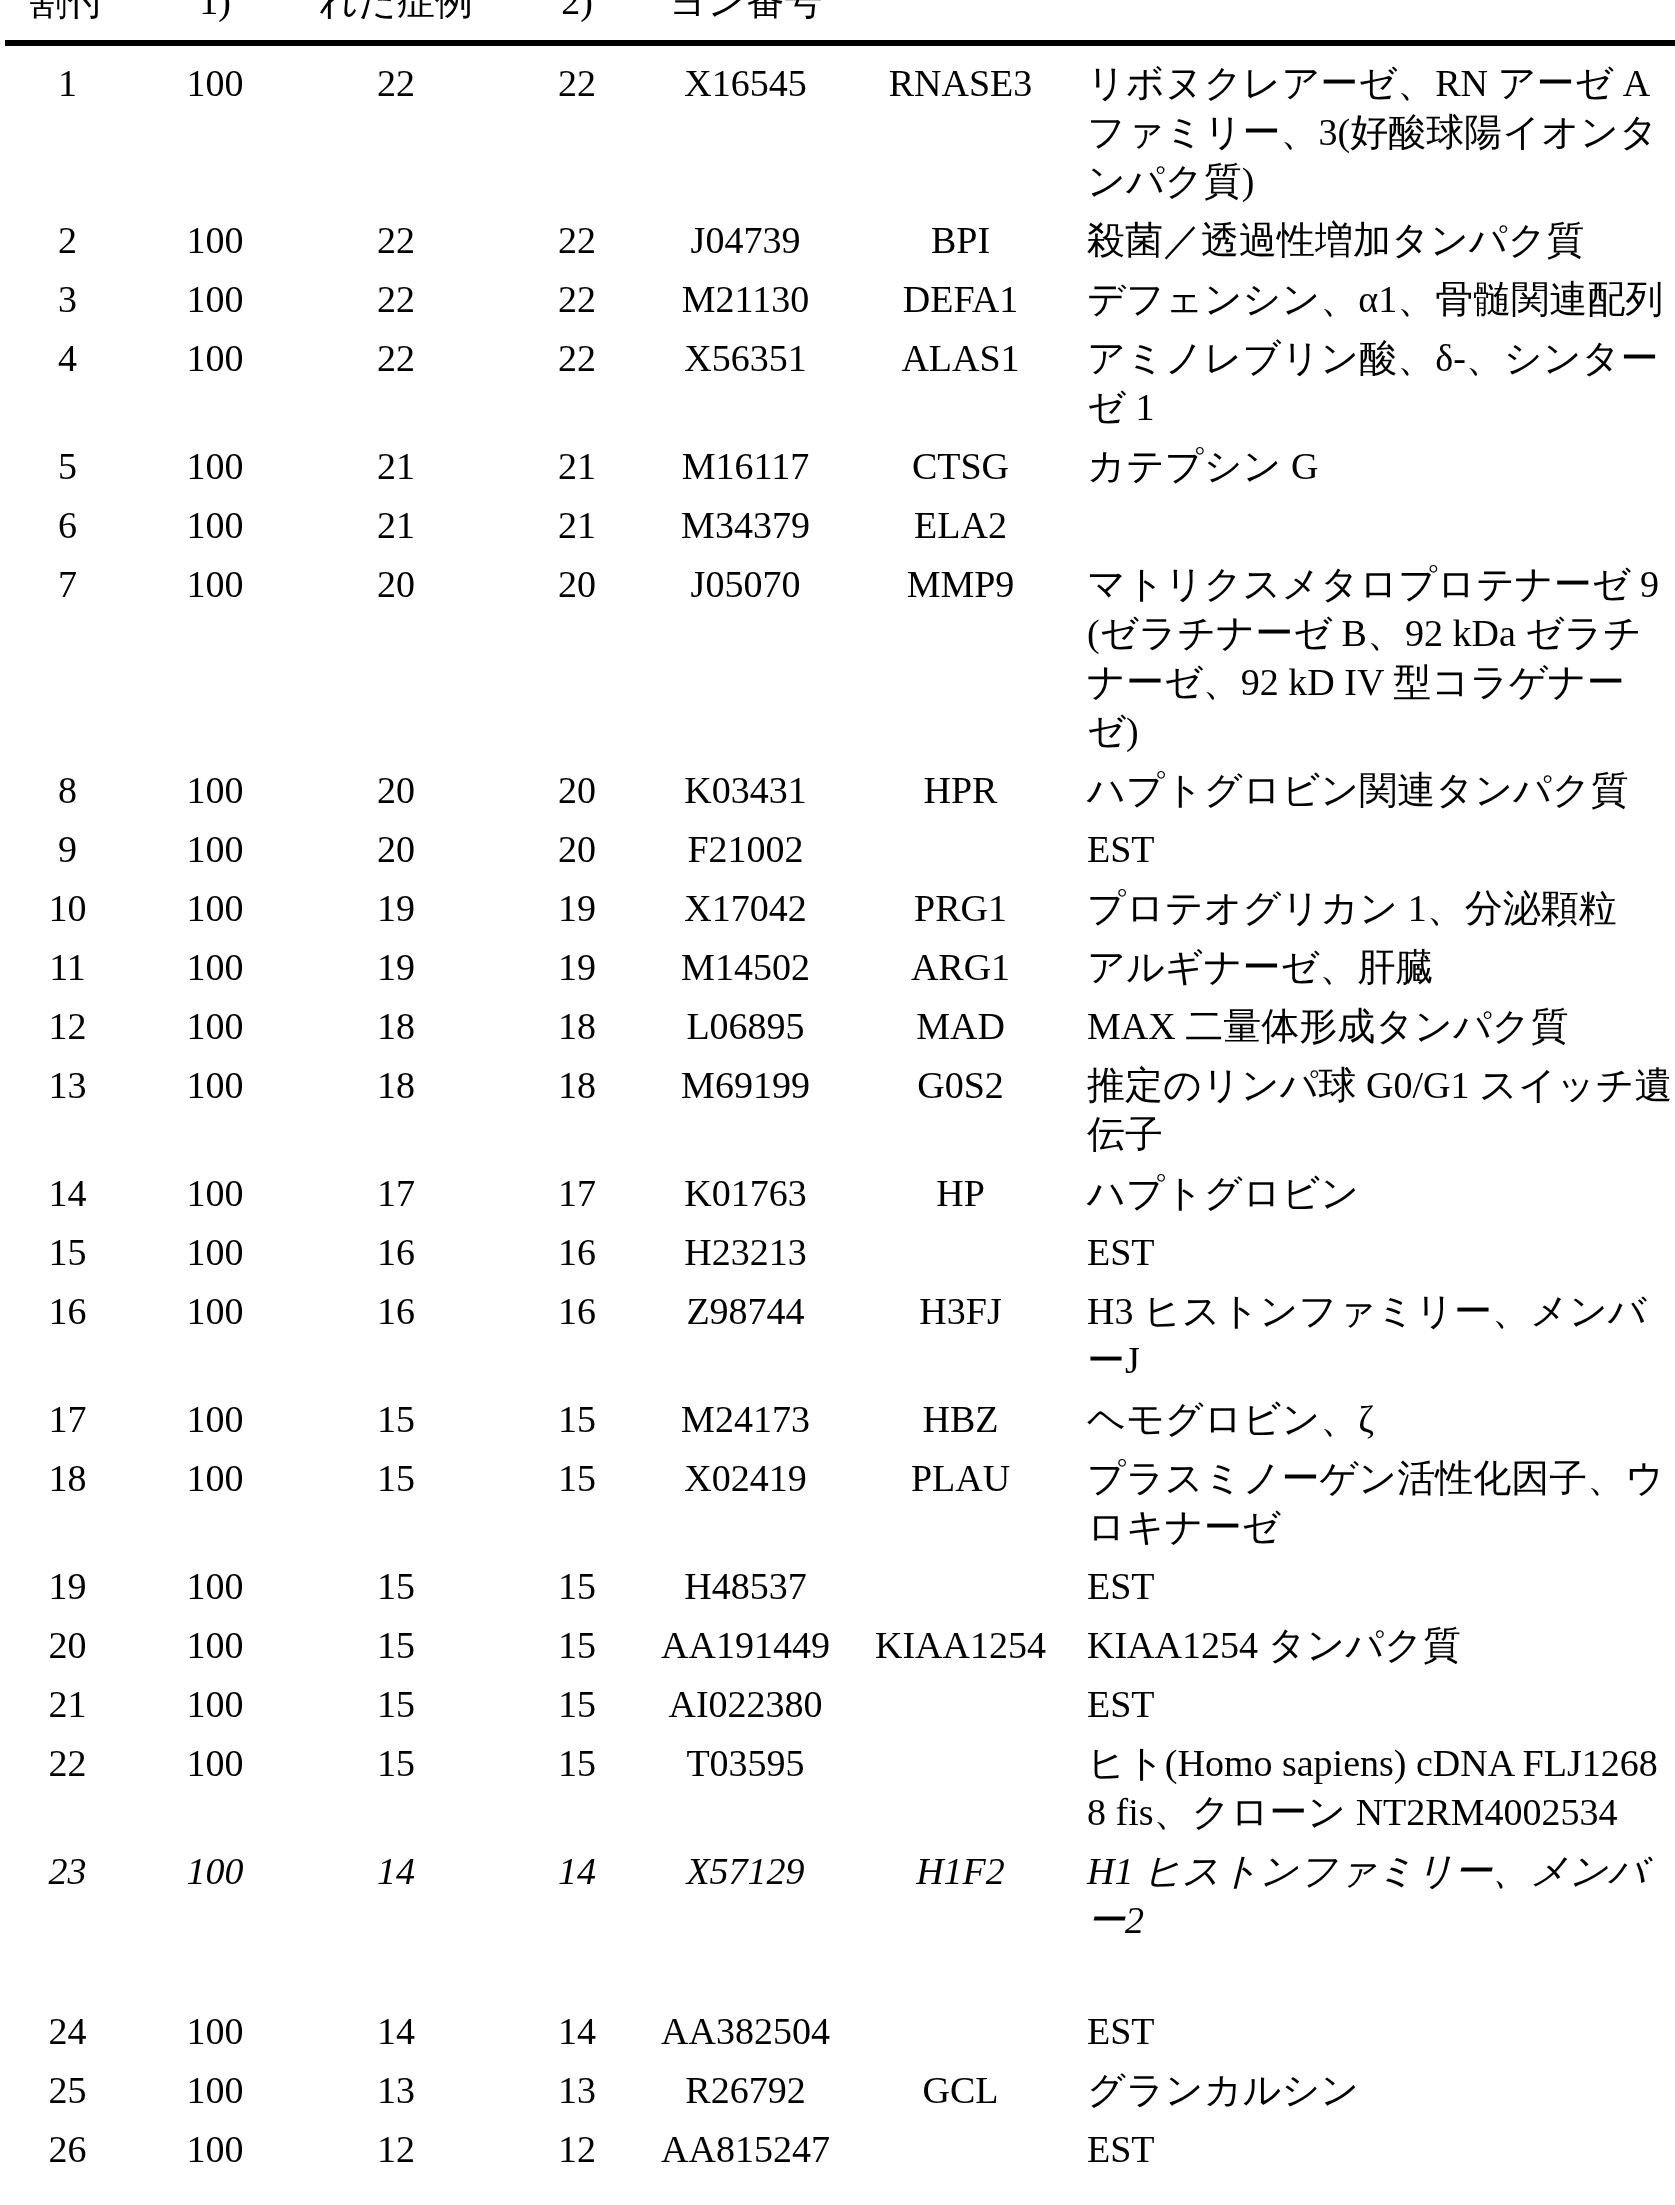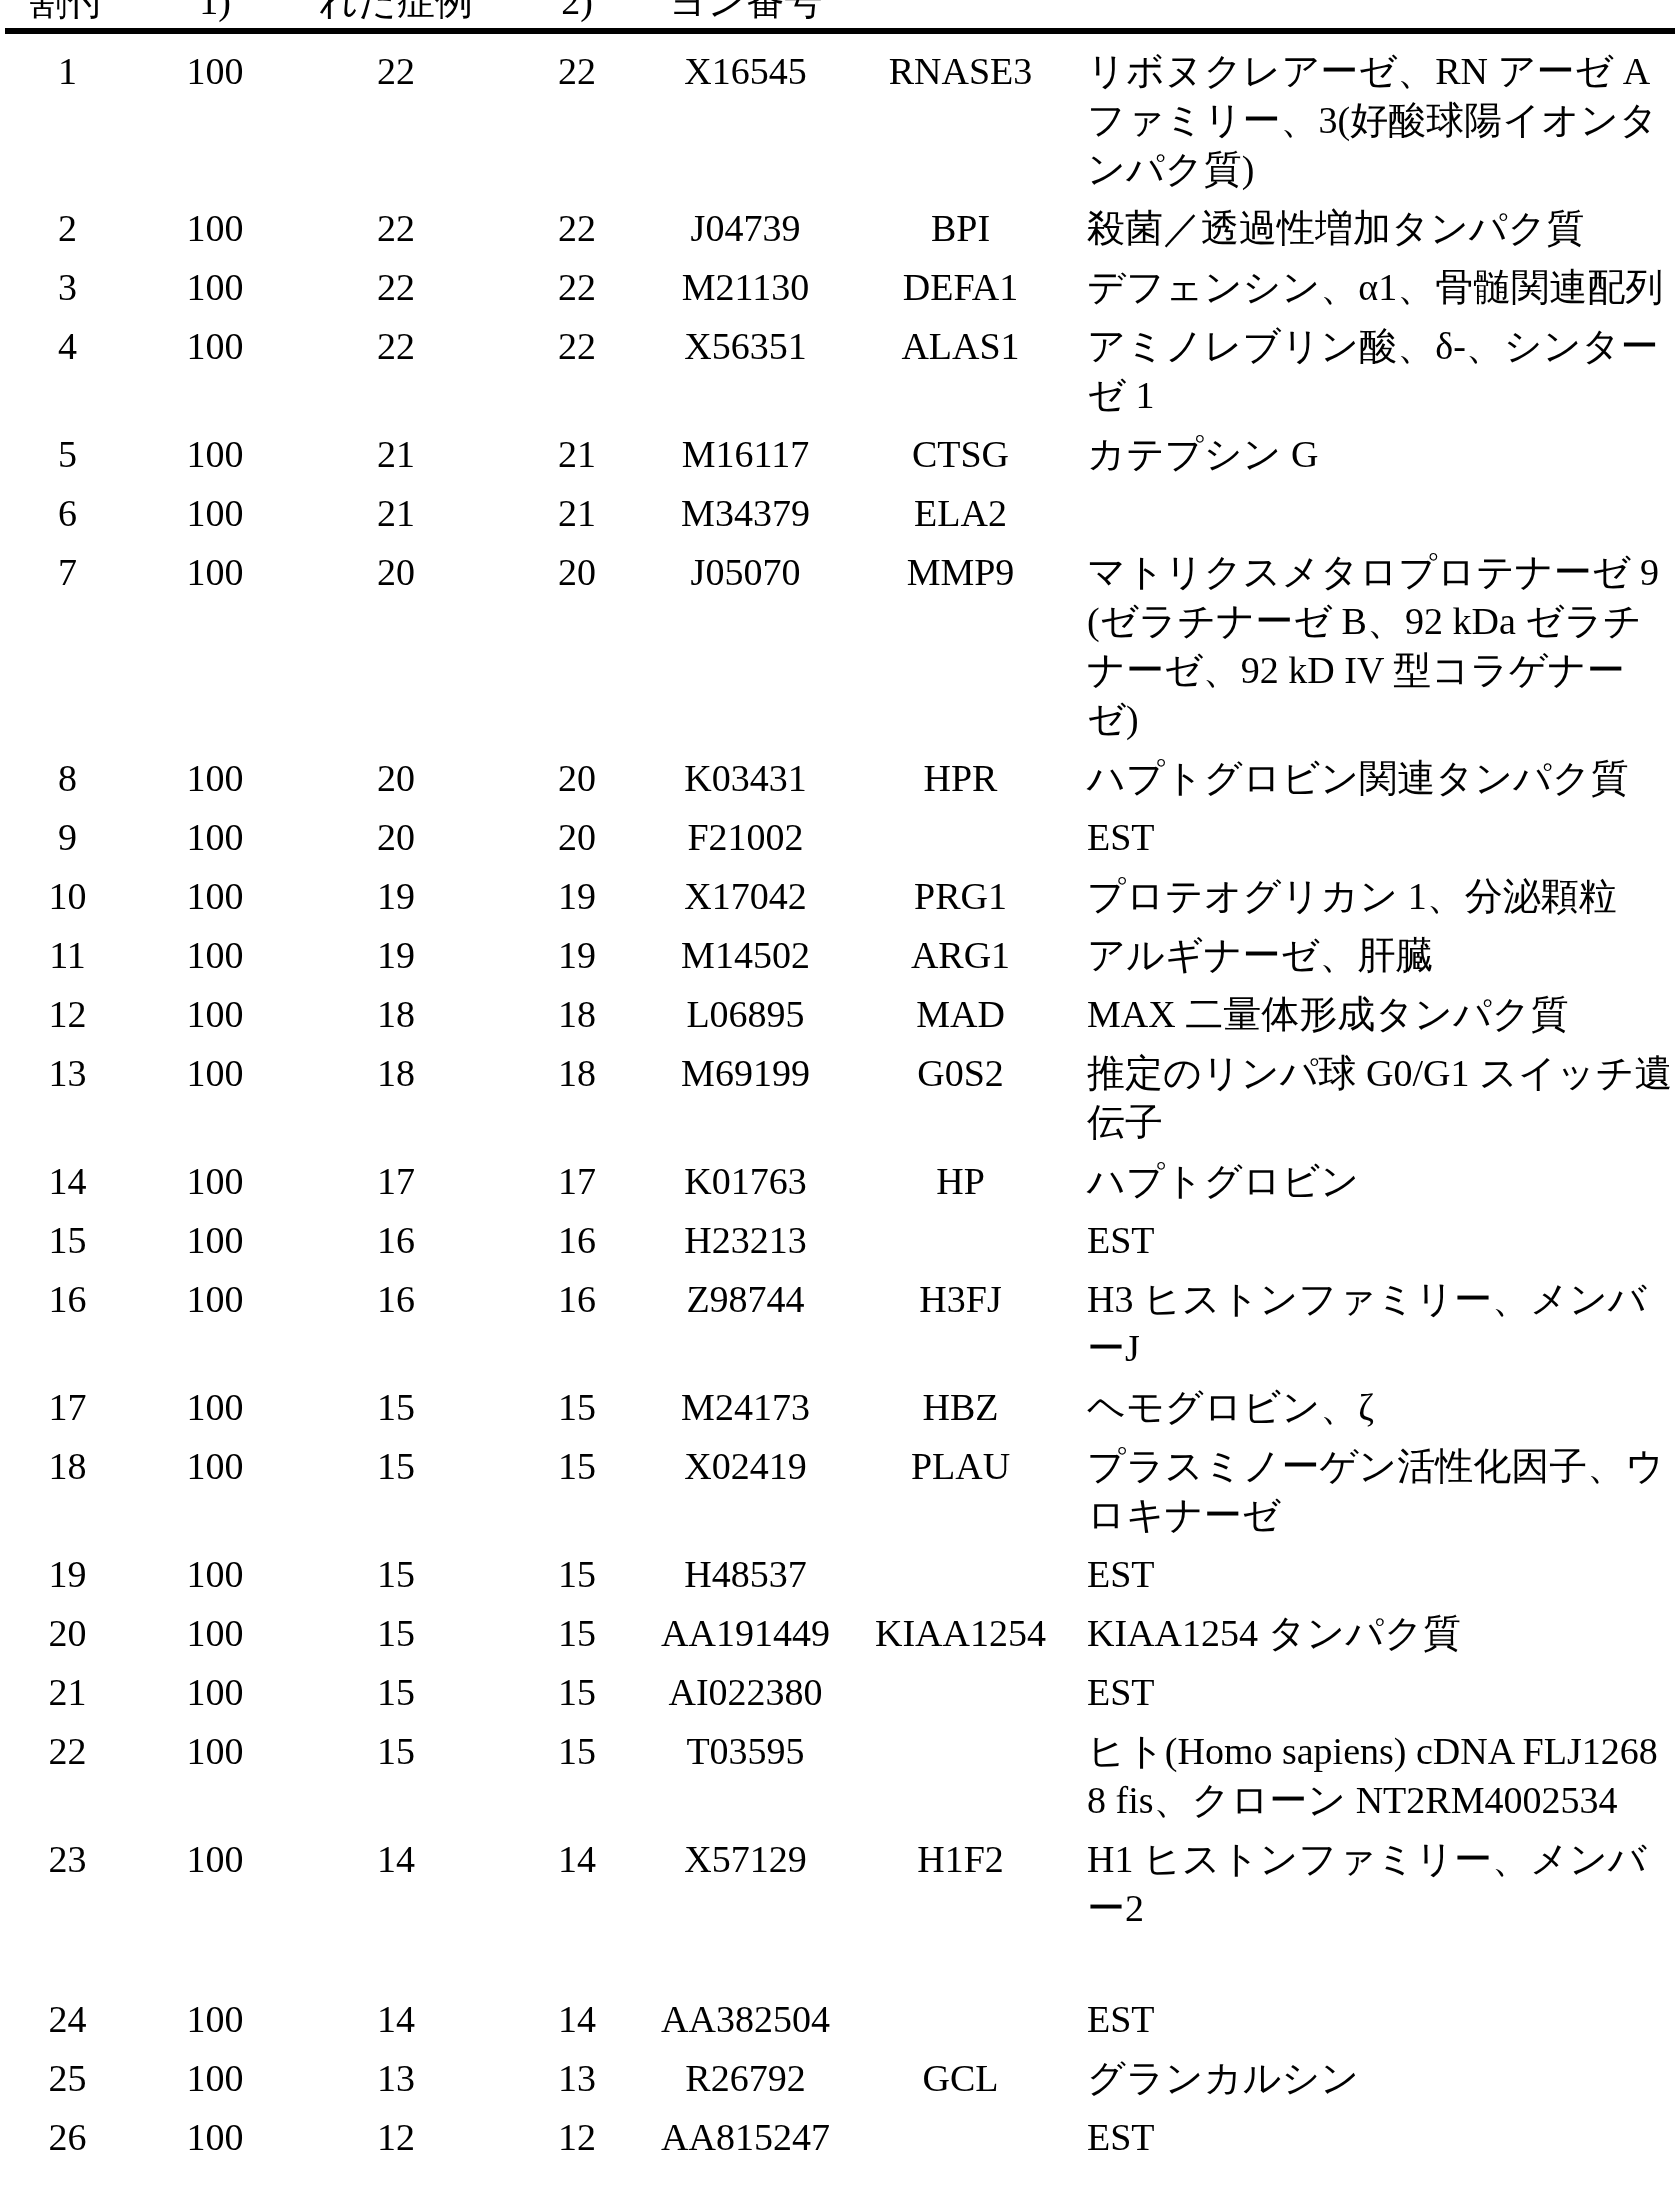--- a/index.html
+++ b/index.html
@@ -7,21 +7,21 @@
     position:relative;
     width:1676px;
     height:2205px;
     background:#ffffff;
     color:#000;
     font-family:"Liberation Serif","DejaVu Serif",serif;
     overflow:hidden;
   }
   
   .header-row{
-    height:28px;
+    height:40px;
     overflow:hidden;
     position:relative;
   }
   .header-grid{
     position:absolute;
     top:-23px;              
     left:0;right:0;
     display:grid;
     grid-template-columns:135px 160px 202px 160px 177px 253px 1fr;
     font-size:38px;
@@ -35,21 +35,21 @@
     margin:0 0 0 5px;
   }
   .rows{margin-top:13.5px;}
   .row{
     display:grid;
     grid-template-columns:135px 160px 202px 160px 177px 253px 1fr;
     margin-bottom:10px;
     font-size:38px;
     line-height:49px;
   }
-  .row:nth-child(23){margin-bottom:62px;}   
+  .row:nth-child(23){margin-bottom:62px;font-style:italic;}   
   .cell{text-align:center;white-space:nowrap;}
   .cell.desc{
     text-align:left;
     white-space:normal;
     word-break:break-all;
     overflow-wrap:anywhere;
     max-width:594px;
   }
 </style>
 </head>

